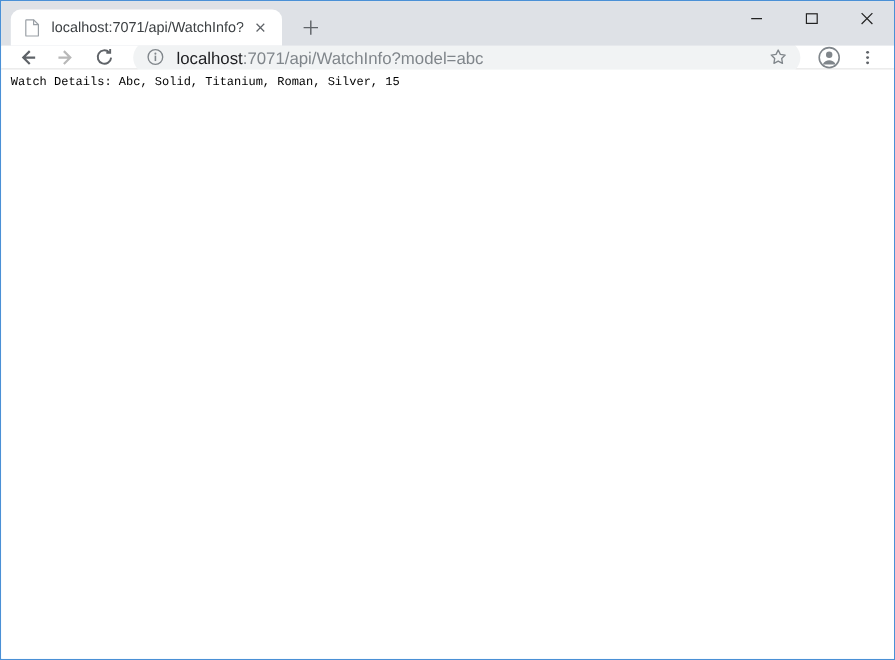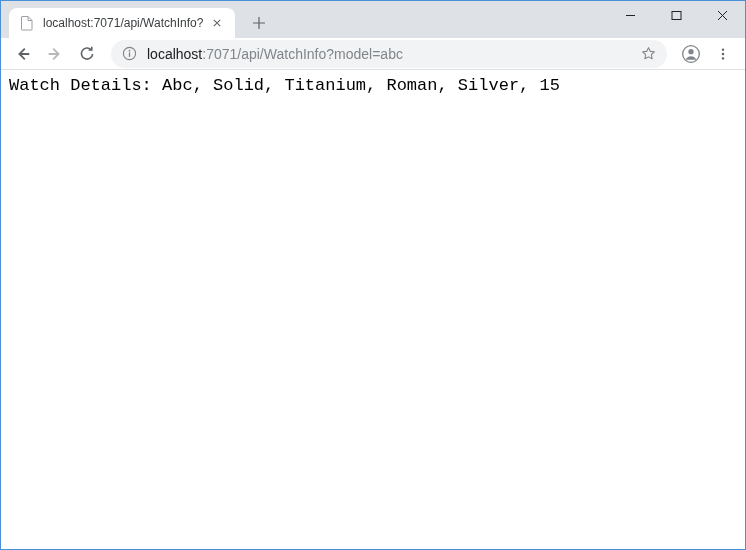--- a/index.html
+++ b/index.html
@@ -8,34 +8,34 @@
     .titlebar { height:37px; background:#dee1e6; display:flex; align-items:flex-end; position:relative; }
     .win-ctrls { position:absolute; top:0; right:0; display:flex; }
     .win-btn { width:46px; height:28px; display:flex; align-items:center; justify-content:center; }
     .win-btn svg { stroke:#222; stroke-width:1; fill:none; }
     .tab { display:flex; align-items:center; background:#fff; height:30px; margin-left:8px; border-top-left-radius:8px; border-top-right-radius:8px; padding:0 10px 0 10px; min-width:226px; max-width:226px; position:relative; }
     .tab .favicon { width:16px; height:16px; margin-right:8px; flex-shrink:0; }
     .tab .title { flex:1; font-size:12px; color:#3c4043; white-space:nowrap; overflow:hidden; text-overflow:clip; }
     .tab .close { width:16px; height:16px; display:flex; align-items:center; justify-content:center; margin-left:6px; flex-shrink:0; }
     .newtab { width:28px; height:28px; display:flex; align-items:center; justify-content:center; margin-left:10px; margin-bottom:1px; }
     .newtab svg { stroke:#5f6368; stroke-width:1.2; }
-    .toolbar { height:32px; background:#fff; border-bottom:1px solid #e0e0e0; display:flex; align-items:center; padding:0 8px; gap:4px; }
+    .toolbar { height:20px; background:#fff; border-bottom:1px solid #e0e0e0; display:flex; align-items:center; padding:0 8px; gap:4px; }
     .nav-btn { width:28px; height:28px; display:flex; align-items:center; justify-content:center; border-radius:50%; }
     .nav-btn svg { fill:none; stroke-width:2; }
     .back svg { stroke:#5f6368; }
     .forward svg { stroke:#b8b8b8; }
     .reload svg { stroke:#5f6368; }
     .omnibox { flex:1; height:28px; background:#f1f3f4; border-radius:14px; display:flex; align-items:center; padding:0 10px; margin:0 6px; font-size:14px; color:#80868b; }
     .omnibox .info-icon { width:16px; height:16px; margin-right:10px; display:flex; align-items:center; justify-content:center; flex-shrink:0; }
     .omnibox .url-text { flex:1; white-space:nowrap; overflow:hidden; }
     .omnibox .url-text .host { color:#202124; }
     .omnibox .star { width:16px; height:16px; flex-shrink:0; }
     .usericon { width:28px; height:28px; display:flex; align-items:center; justify-content:center; }
     .menuicon { width:28px; height:28px; display:flex; align-items:center; justify-content:center; }
-    .content { flex:1; background:#fff; padding:6px 8px; font-family:Consolas,"Courier New",monospace; font-size:17px; color:#000; }
+    .content { flex:1; background:#fff; padding:6px 8px; font-family:Consolas,"Courier New",monospace; font-size:10px; color:#000; }
   </style>
 </head>
 <body>
 
 <div class="window">
 
   <div class="titlebar">
     <div class="tab">
       <span class="favicon">
         <svg viewBox="0 0 16 16" width="16" height="16">

